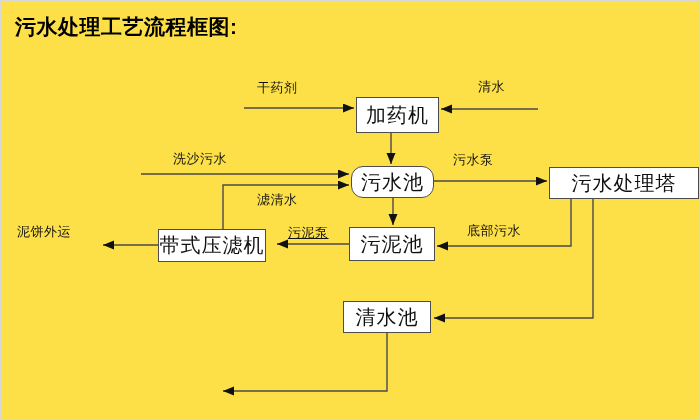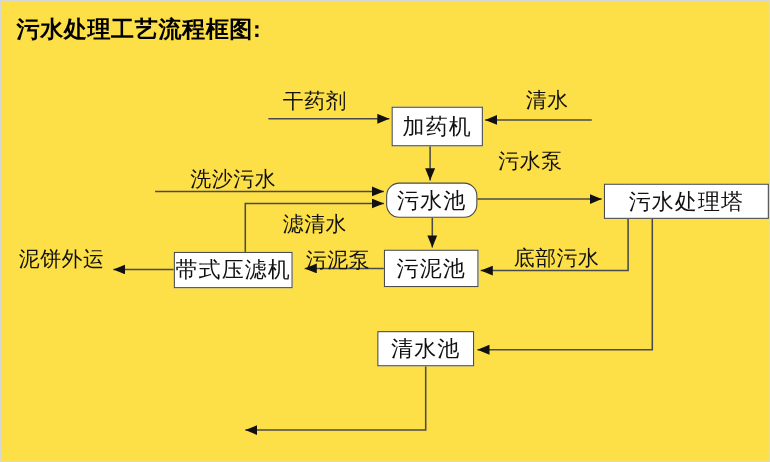--- a/index.html
+++ b/index.html
@@ -29,21 +29,21 @@
     display:flex;
     align-items:center;
     justify-content:center;
     font-size:20px;
     color:#111;
     letter-spacing:1px;
     white-space:nowrap;
   }
   .elabel{
     position:absolute;
-    font-size:19px;
+    font-size:13px;
     color:#111;
     letter-spacing:0.5px;
     white-space:nowrap;
   }
   svg.edges{
     position:absolute;
     left:0;top:0;
     pointer-events:none;
   }
 </style>
@@ -74,17 +74,17 @@
     <div class="node" style="left: 355px; top: 96px; width: 83px; height: 36px;">加药机</div>
     <div class="node" style="left: 350px; top: 165px; width: 83px; height: 32px; border-radius: 12px;">污水池</div>
     <div class="node" style="left: 548px; top: 166px; width: 150px; height: 32px;">污水处理塔</div>
     <div class="node" style="left: 348px; top: 226px; width: 86px; height: 34px;">污泥池</div>
     <div class="node" style="left: 157px; top: 228px; width: 108px; height: 33px;">带式压滤机</div>
     <div class="node" style="left: 342px; top: 300px; width: 88px; height: 32px;">清水池</div>
     <span class="elabel" style="left: 256px; top: 78px;">干药剂</span>
     <span class="elabel" style="left: 477px; top: 77px;">清水</span>
     <span class="elabel" style="left: 172px; top: 149px;">洗沙污水</span>
     <span class="elabel" style="left: 256px; top: 190px;">滤清水</span>
-    <span class="elabel" style="left: 452px; top: 133px; text-align: center;">污水泵</span>
+    <span class="elabel" style="left: 452px; top: 150px; text-align: center;">污水泵</span>
     <span class="elabel" style="left: 466px; top: 221px;">底部污水</span>
-    <span class="elabel" style="left: 277px; top: 223px;">污泥泵</span>
+    <span class="elabel" style="left: 287px; top: 223px; text-decoration: underline;">污泥泵</span>
     <span class="elabel" style="left: 16px; top: 222px;">泥饼外运</span>
   </div>
 
 </body></html>

